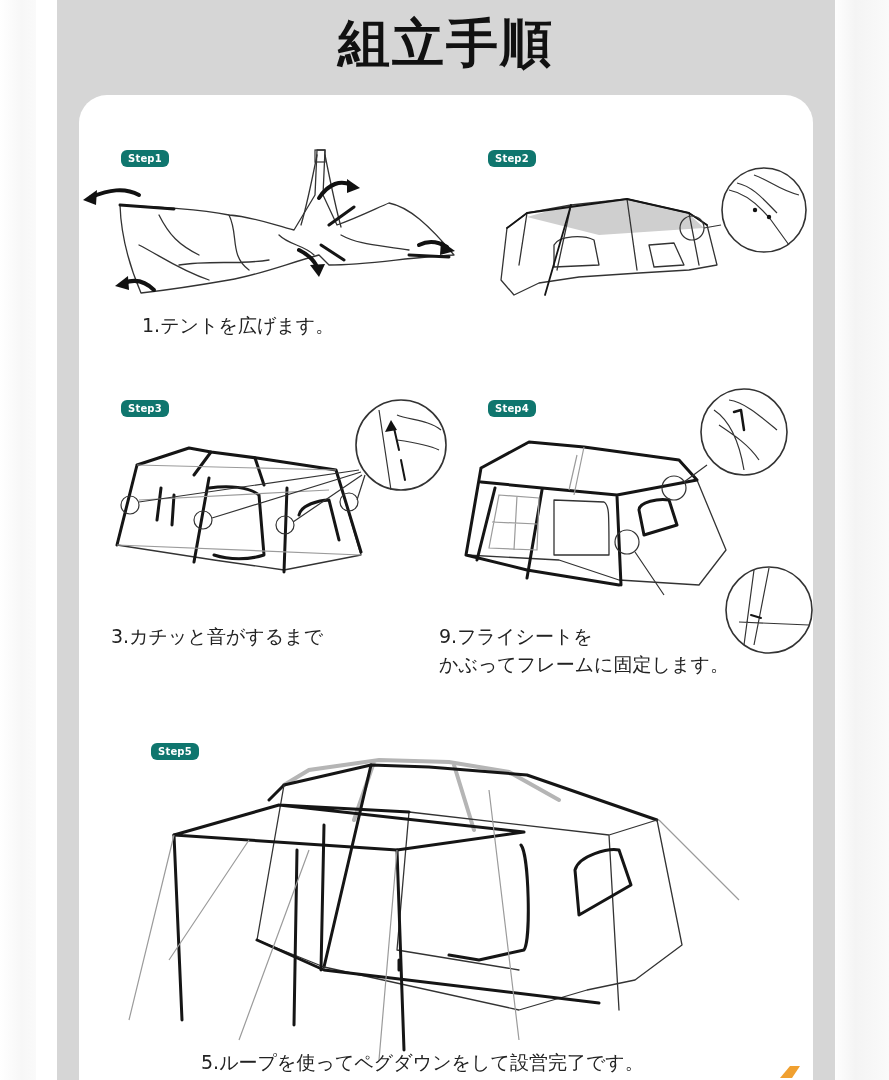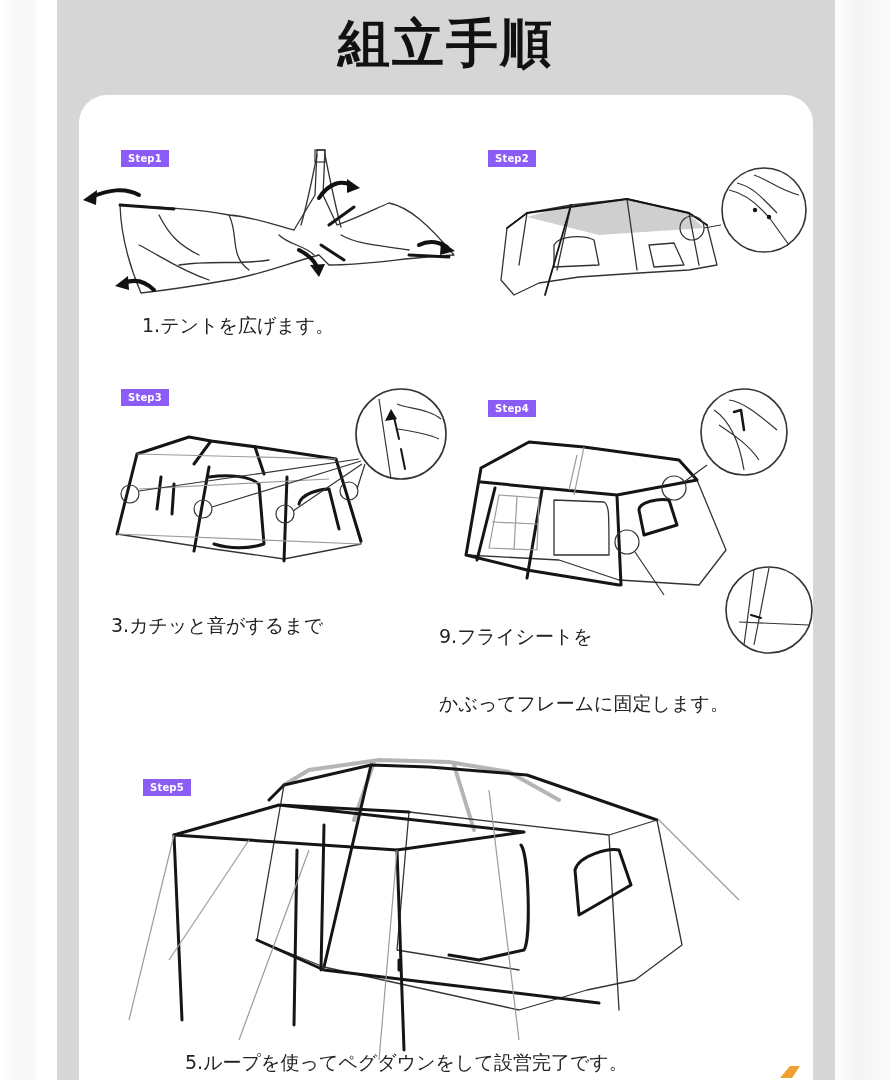--- a/index.html
+++ b/index.html
@@ -13,22 +13,22 @@
 
     .panel { position: absolute; left: 57px; top: 0; width: 778px; height: 1080px; background: #d6d6d6; }
 
     .title { position: absolute; left: 0; top: 14px; width: 778px; text-align: center;
       font-size: 52px; font-weight: bold; color: #111; letter-spacing: 2px; line-height: 58px; }
 
     .card { position: absolute; left: 22px; top: 95px; width: 734px; height: 1020px;
       background: #ffffff; border-radius: 28px; overflow: hidden; }
 
     .step { position: absolute; }
-    .badge { position: absolute; background: #8b5cf6; color: #fff; font-size: 10px; font-weight: bold;
-      padding: 2px 7px; border-radius: 0; line-height: 13px; letter-spacing: 0.2px; }
+    .badge { position: absolute; background: #0f766e; color: #fff; font-size: 10px; font-weight: bold;
+      padding: 2px 7px; border-radius: 6px; line-height: 13px; letter-spacing: 0.2px; }
 
     .caption { position: absolute; color: #222; font-size: 19px; line-height: 28px; white-space: nowrap; }
 
     svg { position: absolute; overflow: visible; }
     .ln { fill: none; stroke: #333; stroke-width: 1.3; stroke-linejoin: round; stroke-linecap: round; }
     .thk { fill: none; stroke: #151515; stroke-width: 3; stroke-linejoin: round; stroke-linecap: round; }
     .lgt { fill: none; stroke: #9b9b9b; stroke-width: 1.2; }
     .gry { fill: none; stroke: #b5b5b5; stroke-width: 4; stroke-linecap: round; }
     .circ { fill: #fff; stroke: #333; stroke-width: 1.6; }
     .sm { fill: none; stroke: #333; stroke-width: 1.2; }
@@ -89,21 +89,21 @@
         </g>
         <g>
           <circle cx="305" cy="115" r="42" class="circ"></circle>
           <path class="sm" d="M270,95 C285,98 300,110 312,125 L330,150 M278,88 C295,92 305,105 318,118 M295,80 C310,85 320,95 340,100"></path>
           <circle cx="296" cy="115" r="2.2" fill="#111"></circle>
             <circle cx="310" cy="122" r="2.2" fill="#111"></circle>
         </g>
       </svg>
     </div>
 
-    <div class="step" style="left:0;top:284px;width:380px;height:300px;">
+    <div class="step" style="left:0;top:295px;width:380px;height:300px;">
       <div class="badge" style="left:42px;top:10px;">Step3</div>
       <svg width="380" height="200" style="left:0;top:0;">
         <g>
           <path class="ln" d="M38,155 L58,75 L110,58 L132,62 L178,68 L257,80 L282,165 L205,180 L135,170 Z"></path>
           <path class="thk" d="M58,75 L110,58 L132,62 L178,68 L257,80 M58,75 L38,155 M130,88 L115,172 M208,98 L205,182 M257,80 L282,162"></path>
           <path class="thk" d="M115,85 L132,62 M176,68 L185,95"></path>
           <path class="thk" d="M82,98 L78,130 M95,105 L93,135"></path>
           <path class="thk" d="M130,98 C150,95 170,97 180,105 L185,165 C170,170 150,170 135,165"></path>
           <path class="thk" d="M220,125 C222,115 240,110 250,110 L260,150"></path>
           <path class="lgt" d="M58,75 L257,80 M38,155 L282,165 M60,110 L250,100"></path>
@@ -143,41 +143,41 @@
           <path class="sm" d="M255,20 C270,30 280,50 285,80 M260,35 C275,45 290,55 300,70 M270,10 C285,12 300,25 318,40"></path>
           <path class="thk" style="stroke-width:2.5" d="M275,22 L282,20 L285,40"></path>
         </g>
         <g>
           <circle cx="310" cy="220" r="43" class="circ"></circle>
           <path class="sm" d="M295,180 L285,255 M310,178 L295,255 M280,232 L350,235"></path>
           <path class="thk" style="stroke-width:2" d="M292,225 L302,228"></path>
         </g>
       </svg>
       <div class="caption" style="left:-20px;top:232px;">9.フライシートを</div>
-      <div class="caption" style="left:-20px;top:260px;margin-top:39px;">かぶってフレームに固定します。</div>
+      <div class="caption" style="left:-20px;top:260px;">かぶってフレームに固定します。</div>
     </div>
 
     <div class="step" style="left:0;top:625px;width:734px;height:395px;">
-      <div class="badge" style="left:64px;top:23px;margin-top:36px;">Step5</div>
+      <div class="badge" style="left:72px;top:23px;">Step5</div>
       <svg width="734" height="320" style="left:0;top:0;">
         <g>
           <path class="gry" d="M205,65 L230,50 L300,40 L370,42 L430,52 L480,80 M295,42 L275,100 M375,45 L395,110"></path>
           <path class="thk" d="M190,80 L205,65 L292,45 L350,47 L448,55 L578,100"></path>
           <path class="thk" d="M245,247 L292,45"></path>
           <path class="ln" d="M205,65 L178,220 L245,247 L440,290 L508,270 L556,260 L603,225 L578,100"></path>
           <path class="ln" d="M330,92 L530,115 L578,100 M330,92 L318,230 L440,250 M530,115 L540,290"></path>
           <path class="thk" d="M200,85 L330,92 M95,115 L200,85 M95,115 L318,130 M318,130 L445,112 M200,85 L445,112"></path>
           <path class="thk" d="M95,115 L103,300 M218,130 L215,305 M318,130 L325,330 M245,105 L242,250"></path>
           <path class="thk" d="M442,125 C450,135 452,220 445,230 L400,240 L370,235"></path>
           <path class="thk" d="M496,150 C500,135 530,128 540,130 L552,165 L500,195 Z"></path>
           <path class="thk" d="M178,220 L245,250 L520,283 M320,240 L320,250"></path>
           <path class="lgt" d="M95,115 L50,300 M170,120 L90,240 M230,130 L160,320 M318,130 L300,340 M580,100 L660,180 M410,70 L440,320"></path>
         </g>
       </svg>
-      <div class="caption" style="left:106px;top:328px;">5.ループを使ってペグダウンをして設営完了です。</div>
+      <div class="caption" style="left:122px;top:328px;">5.ループを使ってペグダウンをして設営完了です。</div>
     </div>
 
   </div>
 </div>
 
 <svg class="corner-deco" width="60" height="20" style="left:758px;top:1058px;">
   <polygon points="22,20 32,8 42,8 34,20" fill="#f0a030"></polygon>
 </svg>
 
 </body></html>

